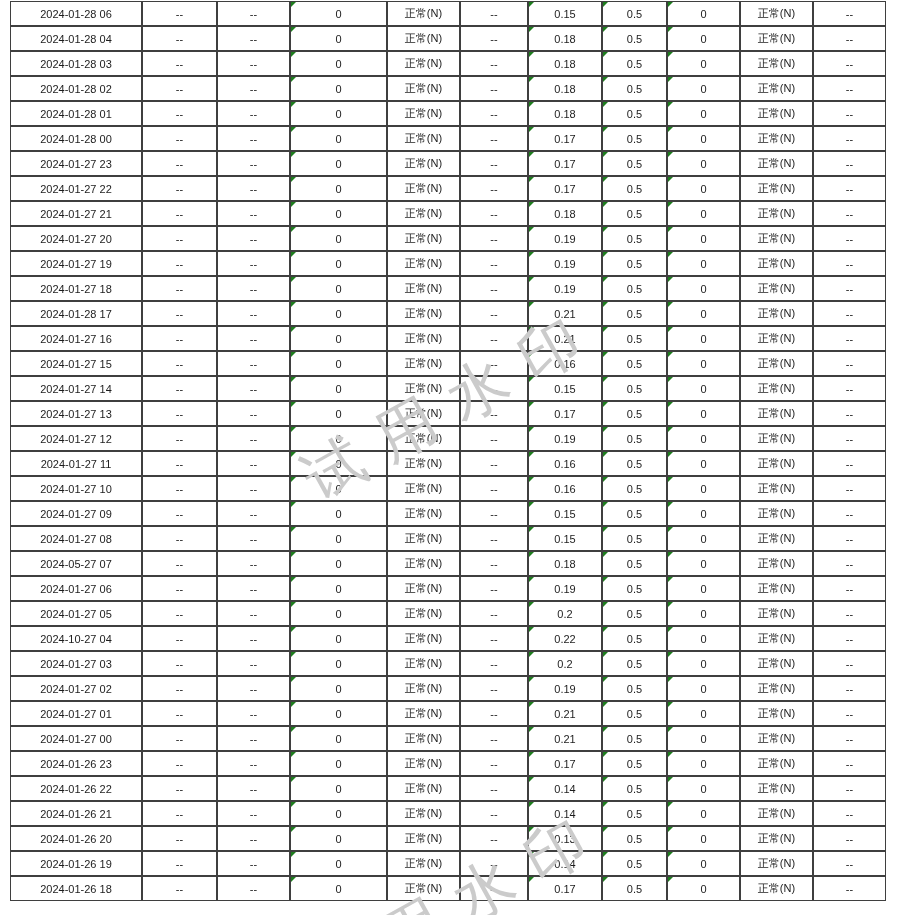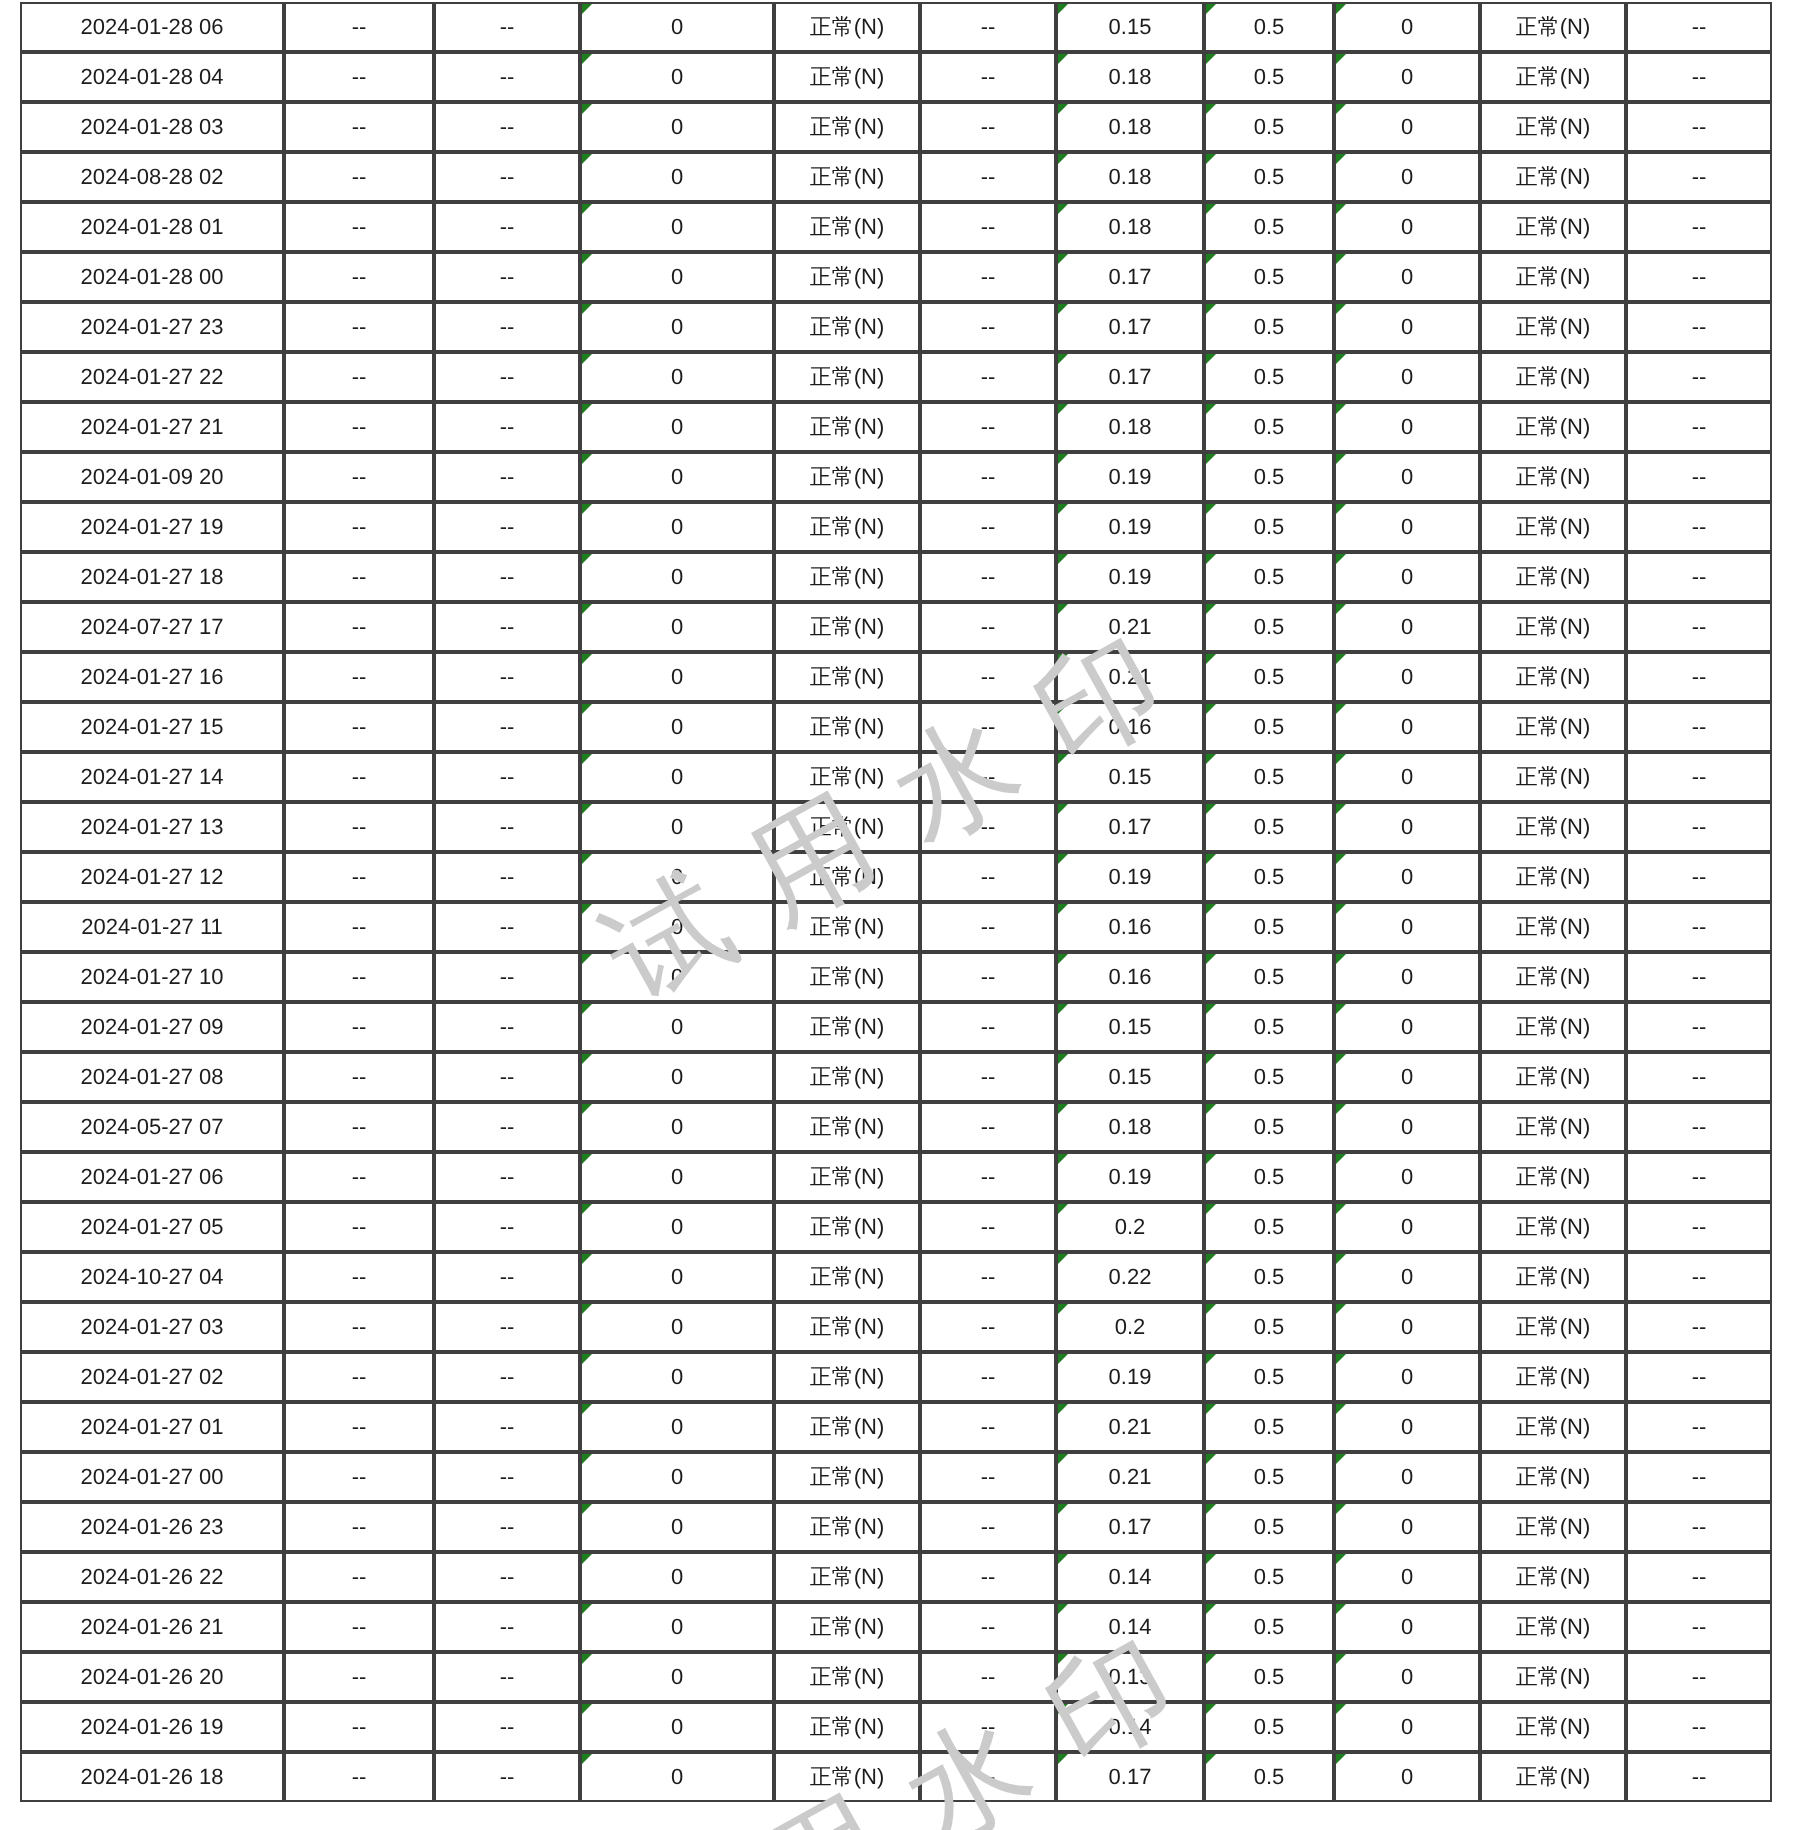--- a/index.html
+++ b/index.html
@@ -114,21 +114,21 @@
           <td>0<span class="corner-marker"></span></td>
           <td>正常(N)</td>
           <td>--</td>
           <td>0.18<span class="corner-marker"></span></td>
           <td>0.5<span class="corner-marker"></span></td>
           <td>0<span class="corner-marker"></span></td>
           <td>正常(N)</td>
           <td>--</td>
         </tr>
         <tr>
-          <td>2024-08-28 02</td>
+          <td>2024-01-28 02</td>
           <td>--</td>
           <td>--</td>
           <td>0<span class="corner-marker"></span></td>
           <td>正常(N)</td>
           <td>--</td>
           <td>0.18<span class="corner-marker"></span></td>
           <td>0.5<span class="corner-marker"></span></td>
           <td>0<span class="corner-marker"></span></td>
           <td>正常(N)</td>
           <td>--</td>
@@ -192,21 +192,21 @@
           <td>0<span class="corner-marker"></span></td>
           <td>正常(N)</td>
           <td>--</td>
           <td>0.18<span class="corner-marker"></span></td>
           <td>0.5<span class="corner-marker"></span></td>
           <td>0<span class="corner-marker"></span></td>
           <td>正常(N)</td>
           <td>--</td>
         </tr>
         <tr>
-          <td>2024-01-09 20</td>
+          <td>2024-01-27 20</td>
           <td>--</td>
           <td>--</td>
           <td>0<span class="corner-marker"></span></td>
           <td>正常(N)</td>
           <td>--</td>
           <td>0.19<span class="corner-marker"></span></td>
           <td>0.5<span class="corner-marker"></span></td>
           <td>0<span class="corner-marker"></span></td>
           <td>正常(N)</td>
           <td>--</td>
@@ -231,21 +231,21 @@
           <td>0<span class="corner-marker"></span></td>
           <td>正常(N)</td>
           <td>--</td>
           <td>0.19<span class="corner-marker"></span></td>
           <td>0.5<span class="corner-marker"></span></td>
           <td>0<span class="corner-marker"></span></td>
           <td>正常(N)</td>
           <td>--</td>
         </tr>
         <tr>
-          <td>2024-07-27 17</td>
+          <td>2024-01-28 17</td>
           <td>--</td>
           <td>--</td>
           <td>0<span class="corner-marker"></span></td>
           <td>正常(N)</td>
           <td>--</td>
           <td>0.21<span class="corner-marker"></span></td>
           <td>0.5<span class="corner-marker"></span></td>
           <td>0<span class="corner-marker"></span></td>
           <td>正常(N)</td>
           <td>--</td>

